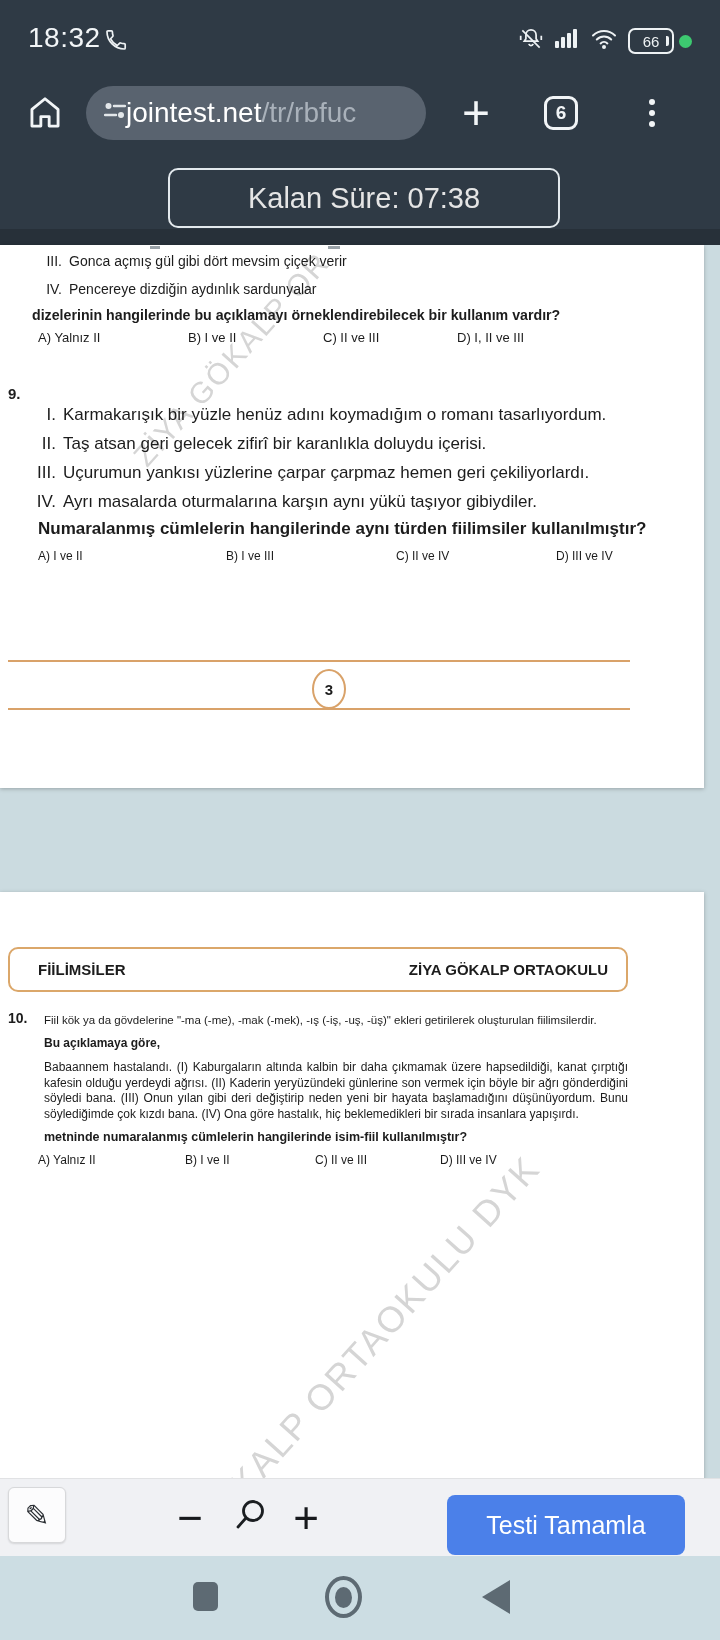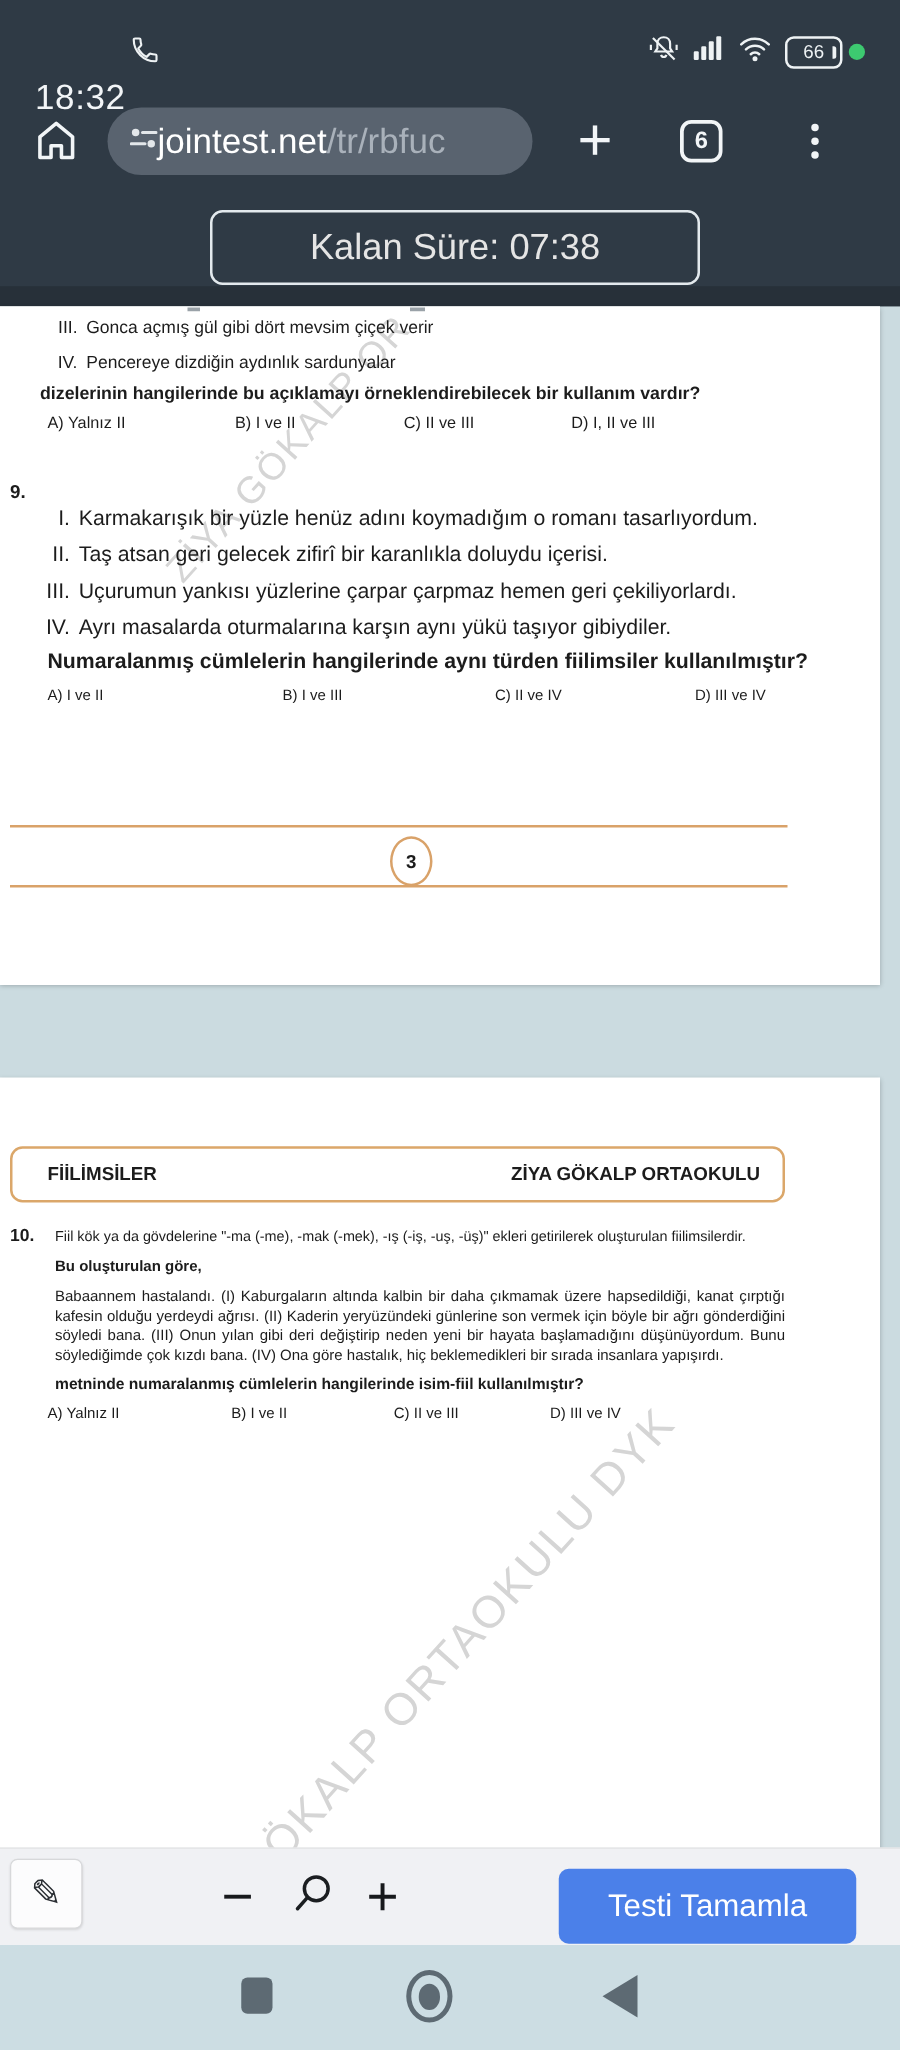--- a/index.html
+++ b/index.html
@@ -3,21 +3,21 @@
 <meta charset="utf-8">
 <style>
   * { margin:0; padding:0; box-sizing:border-box; }
   html,body { background:#000; }
   #root {
     position:relative; width:720px; height:1640px; overflow:hidden;
     background:#cbdbe0; font-family:"Liberation Sans", sans-serif;
   }
   
   .dark-header { position:absolute; left:0; top:0; width:720px; height:245px; background:#2f3a45; }
-  .status-time { position:absolute; left:28px; top:22px; font-size:28px; color:#f2f5f7; letter-spacing:.5px;margin-top:40px; }
+  .status-time { position:absolute; left:28px; top:22px; font-size:28px; color:#f2f5f7; letter-spacing:.5px; }
   .phone-ic { position:absolute; left:104px; top:28px; }
   .status-right { position:absolute; right:28px; top:26px; display:flex; align-items:center; gap:10px; }
   .battery { width:46px; height:26px; border:2px solid #eef2f4; border-radius:7px; color:#eef2f4;
              font-size:15px; display:flex; align-items:center; justify-content:center; }
   .battery-tip { width:3px; height:10px; background:#eef2f4; border-radius:0 2px 2px 0; margin-left:-8px; }
   .green-dot { width:13px; height:13px; border-radius:50%; background:#3dc970; }
   .home-ic { position:absolute; left:26px; top:94px; }
   .url-pill { position:absolute; left:86px; top:86px; width:340px; height:54px; border-radius:27px;
               background:#59636f; display:flex; align-items:center; padding:0 10px 0 18px; overflow:hidden; }
   .url-text { font-size:28px; color:#ffffff; white-space:nowrap; margin-left:0; }
@@ -32,21 +32,21 @@
   .menu-btn i { width:6px; height:6px; border-radius:50%; background:#f2f5f7; }
   .timer-box { position:absolute; left:168px; top:168px; width:392px; height:60px;
                border:2px solid #e3e9ed; border-radius:10px;
                display:flex; align-items:center; justify-content:center; }
   .timer-box span { font-size:29px; color:#e5e5e5; }
   .header-strip { position:absolute; left:0; top:229px; width:720px; height:16px; background:#273039; }
   
   .page { position:absolute; left:0; width:704px; background:#ffffff; overflow:hidden;
           box-shadow:0 1px 4px rgba(0,0,0,.25); color:#1c1c1c; }
   .page1 { top:245px; height:543px; }
-  .page2 { top:862px; height:633px;text-decoration:underline; }
+  .page2 { top:892px; height:633px;text-decoration:underline; }
   .artifact { position:absolute; height:3px; background:#9aa2a8; }
   .wm { position:absolute; color:#d5d5d5; white-space:nowrap; transform:rotate(-48deg); letter-spacing:2px; }
   .wm1 { left:85px; top:77px; width:330px; font-size:30px; }
   .wm2 { left:146px; top:440px; width:430px; font-size:36px; }
   .q-item { position:absolute; display:flex; }
   .rn { text-align:right; flex:none; }
   .q8 .q-item { left:30px; font-size:14px; }
   .q8 .rn { width:32px; margin-right:7px; }
   .q8-question { position:absolute; left:32px; top:62px; font-size:14.2px; font-weight:bold; }
   .opt-row { position:absolute; display:grid; }
@@ -240,21 +240,21 @@
   </div>
 
   <div class="page page2">
     <div class="hdr-box">
       <span>FİİLİMSİLER</span>
       <span>ZİYA GÖKALP ORTAOKULU</span>
     </div>
 
     <div class="q10-num">10.</div>
     <div class="q10-intro">Fiil kök ya da gövdelerine "-ma (-me), -mak (-mek), -ış (-iş, -uş, -üş)" ekleri getirilerek oluşturulan fiilimsilerdir.</div>
-    <div class="q10-emph">Bu oluşturulan göre,</div>
+    <div class="q10-emph">Bu açıklamaya göre,</div>
     <div class="q10-passage">Babaannem hastalandı. (I) Kaburgaların altında kalbin bir daha çıkmamak üzere hapsedildiği, kanat çırptığı kafesin olduğu yerdeydi ağrısı. (II) Kaderin yeryüzündeki günlerine son vermek için böyle bir ağrı gönderdiğini söyledi bana. (III) Onun yılan gibi deri değiştirip neden yeni bir hayata başlamadığını düşünüyordum. Bunu söylediğimde çok kızdı bana. (IV) Ona göre hastalık, hiç beklemedikleri bir sırada insanlara yapışırdı.</div>
     <div class="q10-question">metninde numaralanmış cümlelerin hangilerinde isim-fiil kullanılmıştır?</div>
     <div class="opt-row q10-opts">
       <span>A) Yalnız II</span>
       <span>B) I ve II</span>
       <span>C) II ve III</span>
       <span>D) III ve IV</span>
     </div>
 
     <div class="wm wm2">ÖKALP ORTAOKULU DYK</div>

